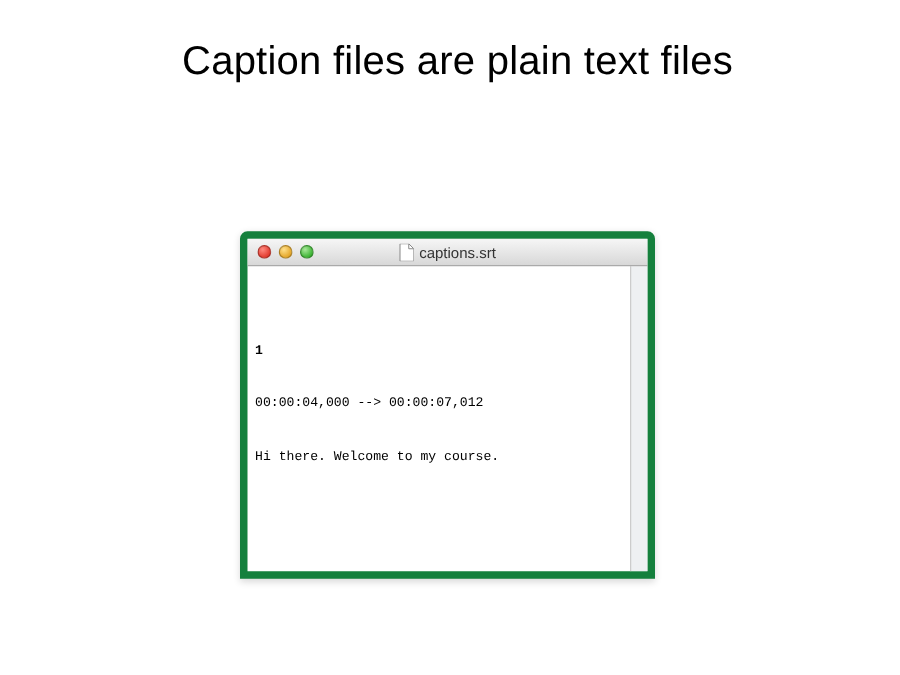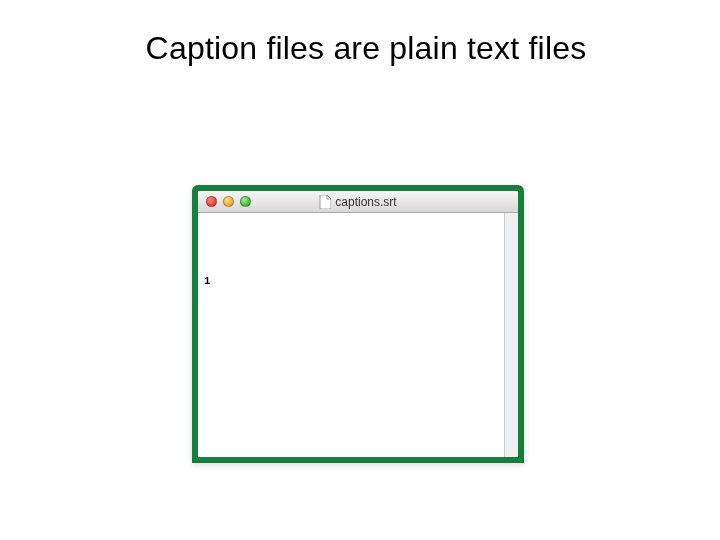--- a/index.html
+++ b/index.html
@@ -114,20 +114,22 @@
         <path d="M1 0 L8 0 L12 4 L12 14 L1 14 Z" fill="#fff" stroke="#888" stroke-width="0.8"></path>
         <path d="M8 0 L8 4 L12 4" fill="none" stroke="#888" stroke-width="0.8"></path>
       </svg>
       <span class="window-title">captions.srt</span>
     </div>
   </div>
   <div class="editor-body">
     <div class="text-area">
       <div class="caption-block">
         <div class="caption-index">1</div>
+        <div>00:00:04,000 --&gt; 00:00:07,012</div>
+        <div>Hi there. Welcome to my course.</div>
       </div>
       <div class="caption-block">
         
         
         
       </div>
       
     </div>
     <div class="scrollbar"></div>
   </div>

